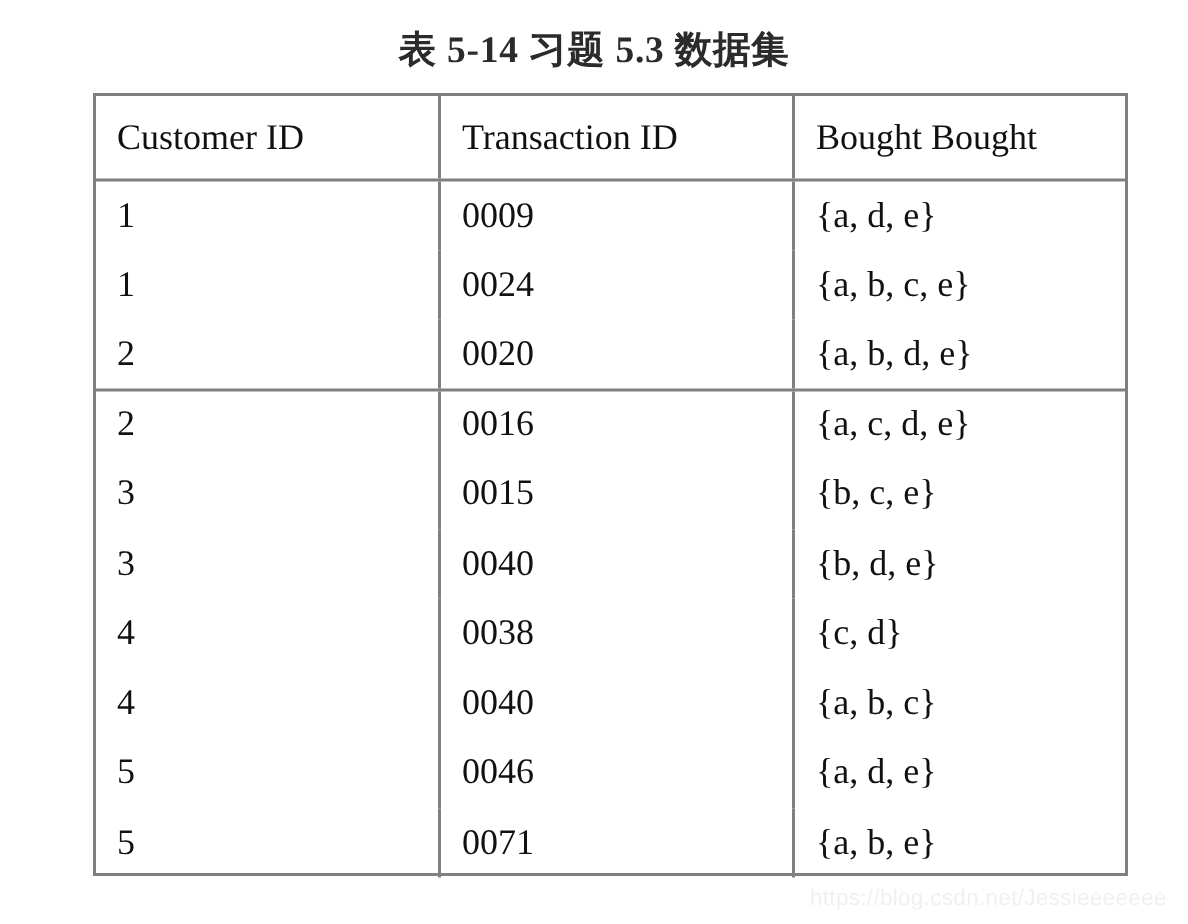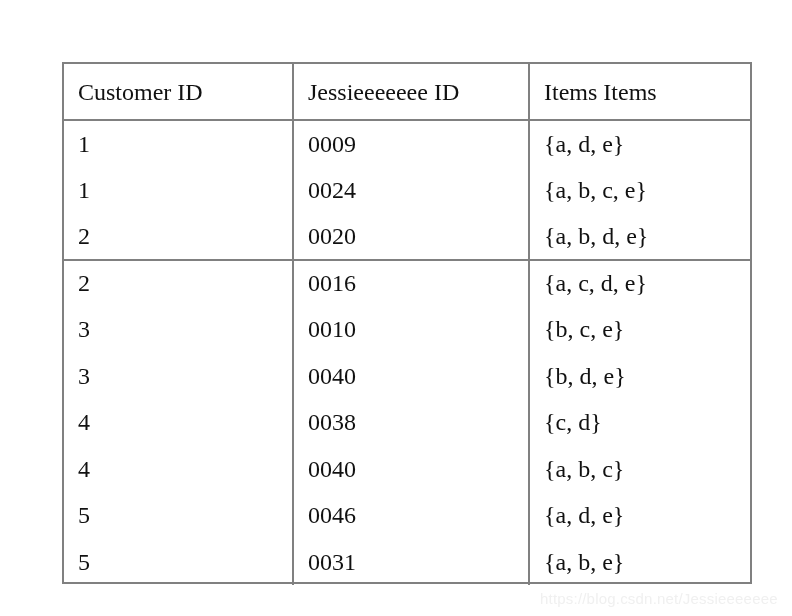--- a/index.html
+++ b/index.html
@@ -104,33 +104,34 @@
     letter-spacing: 0.2px;
     white-space: nowrap;
     user-select: none;
   }
 </style>
 </head>
 <body>
 
 <div class="page">
 
+  <div class="table-caption">表 5-14  习题 5.3 数据集</div>
 
   <div class="data-table-wrap">
     <table class="data-table">
       <colgroup>
         <col class="col-customer">
         <col class="col-transaction">
         <col class="col-items">
       </colgroup>
       <thead>
         <tr>
           <th>Customer ID</th>
-          <th>Jessieeeeeee ID</th>
-          <th>Items Items</th>
+          <th>Transaction ID</th>
+          <th>Bought Bought</th>
         </tr>
       </thead>
       <tbody>
         <tr>
           <td>1</td>
           <td>0009</td>
           <td>{a, d, e}</td>
         </tr>
         <tr>
           <td>1</td>
@@ -142,21 +143,21 @@
           <td>0020</td>
           <td>{a, b, d, e}</td>
         </tr>
         <tr>
           <td>2</td>
           <td>0016</td>
           <td>{a, c, d, e}</td>
         </tr>
         <tr>
           <td>3</td>
-          <td>0010</td>
+          <td>0015</td>
           <td>{b, c, e}</td>
         </tr>
         <tr>
           <td>3</td>
           <td>0040</td>
           <td>{b, d, e}</td>
         </tr>
         <tr>
           <td>4</td>
           <td>0038</td>
@@ -167,21 +168,21 @@
           <td>0040</td>
           <td>{a, b, c}</td>
         </tr>
         <tr>
           <td>5</td>
           <td>0046</td>
           <td>{a, d, e}</td>
         </tr>
         <tr>
           <td>5</td>
-          <td>0031</td>
+          <td>0071</td>
           <td>{a, b, e}</td>
         </tr>
       </tbody>
     </table>
   </div>
 
   <div class="watermark">https://blog.csdn.net/Jessieeeeeee</div>
 
 </div>
 

